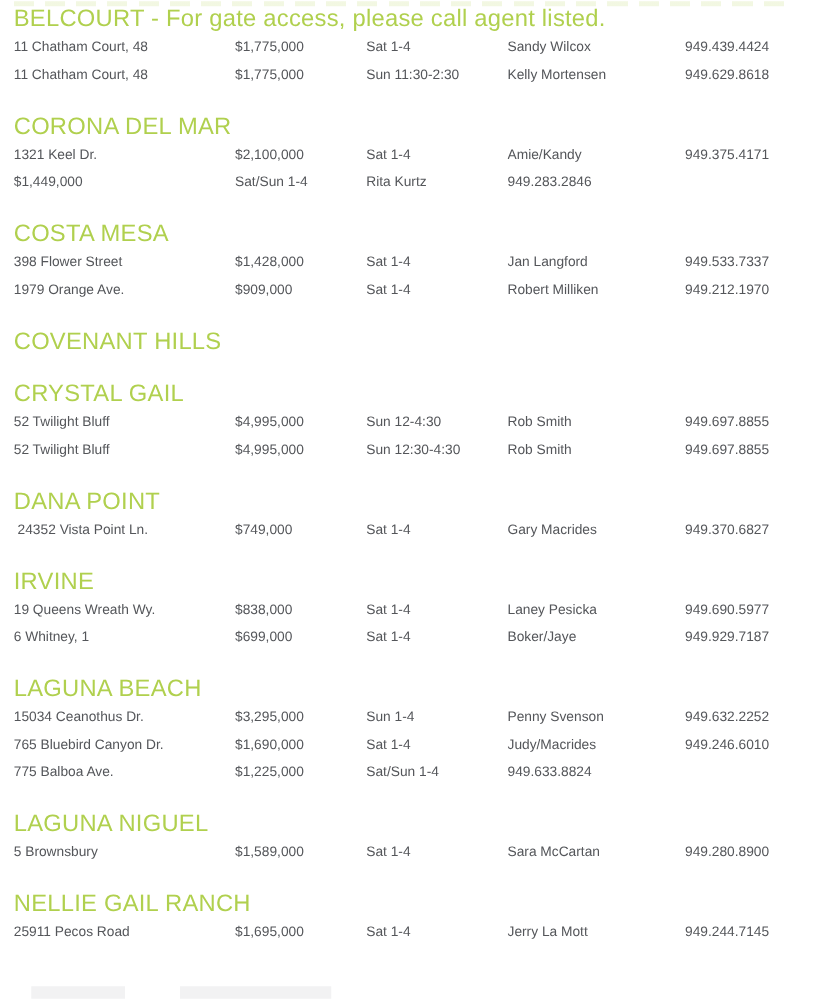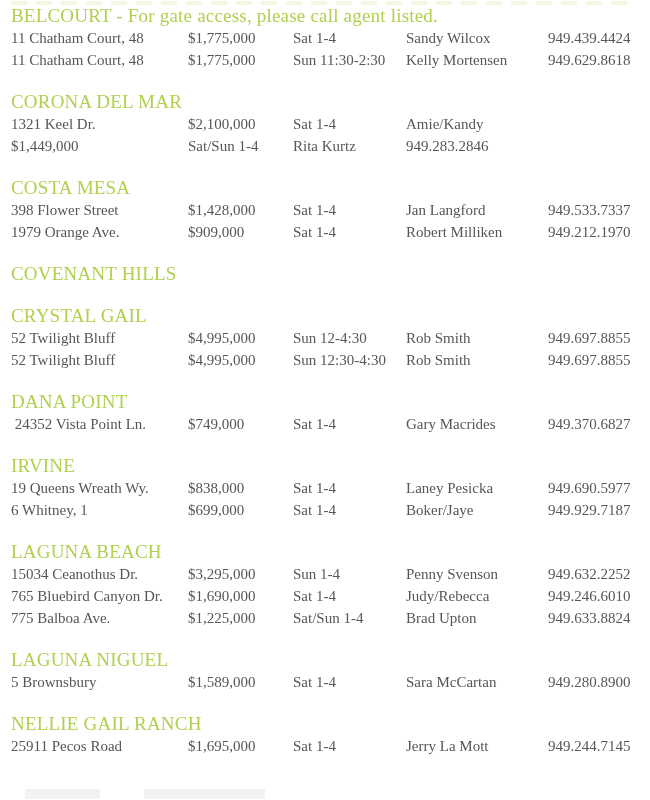--- a/index.html
+++ b/index.html
@@ -10,21 +10,20 @@
     overflow: hidden;
     background: #ffffff;
     font-family: "Liberation Sans", sans-serif;
     color: #54565a;
   }
   .page {
     position: absolute;
     top: 0; left: 0;
     width: 648px;
     height: 800px;
-    font-family: Liberation Serif, serif;
   }
   
   .top-remnant {
     position: absolute;
     top: 1px;
     left: 11px;
     width: 625px;
     height: 4px;
     background: repeating-linear-gradient(90deg,
       rgba(178, 209, 82, 0.30) 0px, rgba(178, 209, 82, 0.30) 16px,
@@ -48,21 +47,21 @@
     height: 22px;
     color: #b0d04e;
     letter-spacing: 0.2px;
     white-space: pre;
   }
   .listing-row {
     display: grid;
     grid-template-columns: 177px 105px 113px 142px 1fr;
     height: 22px;
     line-height: 22px;
-    font-size: 15px;
+    font-size: 11px;
   }
   .cell {
     white-space: pre;
     overflow: hidden;
   }
   
   .bottom-remnant {
     position: absolute;
     height: 10px;
     background: #f2f2f3;
@@ -97,20 +96,21 @@
 </section>
 
   <section class="city-section">
     <h2 class="city-header"><span class="city-name">CORONA DEL MAR</span><span class="city-note"></span></h2>
 
   <div class="listing-row">
     <span class="cell address">1321 Keel Dr.</span>
     <span class="cell price">$2,100,000</span>
     <span class="cell time">Sat 1-4</span>
     <span class="cell agent">Amie/Kandy</span>
+    <span class="cell phone">949.375.4171</span>
   </div>
 
   <div class="listing-row">
     <span class="cell price">$1,449,000</span>
     <span class="cell time">Sat/Sun 1-4</span>
     <span class="cell agent">Rita Kurtz</span>
     <span class="cell phone">949.283.2846</span>
   </div>
 </section>
 
@@ -199,29 +199,28 @@
     <span class="cell price">$3,295,000</span>
     <span class="cell time">Sun 1-4</span>
     <span class="cell agent">Penny Svenson</span>
     <span class="cell phone">949.632.2252</span>
   </div>
 
   <div class="listing-row">
     <span class="cell address">765 Bluebird Canyon Dr.</span>
     <span class="cell price">$1,690,000</span>
     <span class="cell time">Sat 1-4</span>
-    <span class="cell agent">Judy/Rebecca</span>
+    <span class="cell agent">Judy/Macrides</span>
     <span class="cell phone">949.246.6010</span>
   </div>
 
   <div class="listing-row">
     <span class="cell address">775 Balboa Ave.</span>
     <span class="cell price">$1,225,000</span>
     <span class="cell time">Sat/Sun 1-4</span>
-    <span class="cell agent">Brad Upton</span>
     <span class="cell phone">949.633.8824</span>
   </div>
 </section>
 
   <section class="city-section">
     <h2 class="city-header"><span class="city-name">LAGUNA NIGUEL</span><span class="city-note"></span></h2>
 
   <div class="listing-row">
     <span class="cell address">5 Brownsbury</span>
     <span class="cell price">$1,589,000</span>

